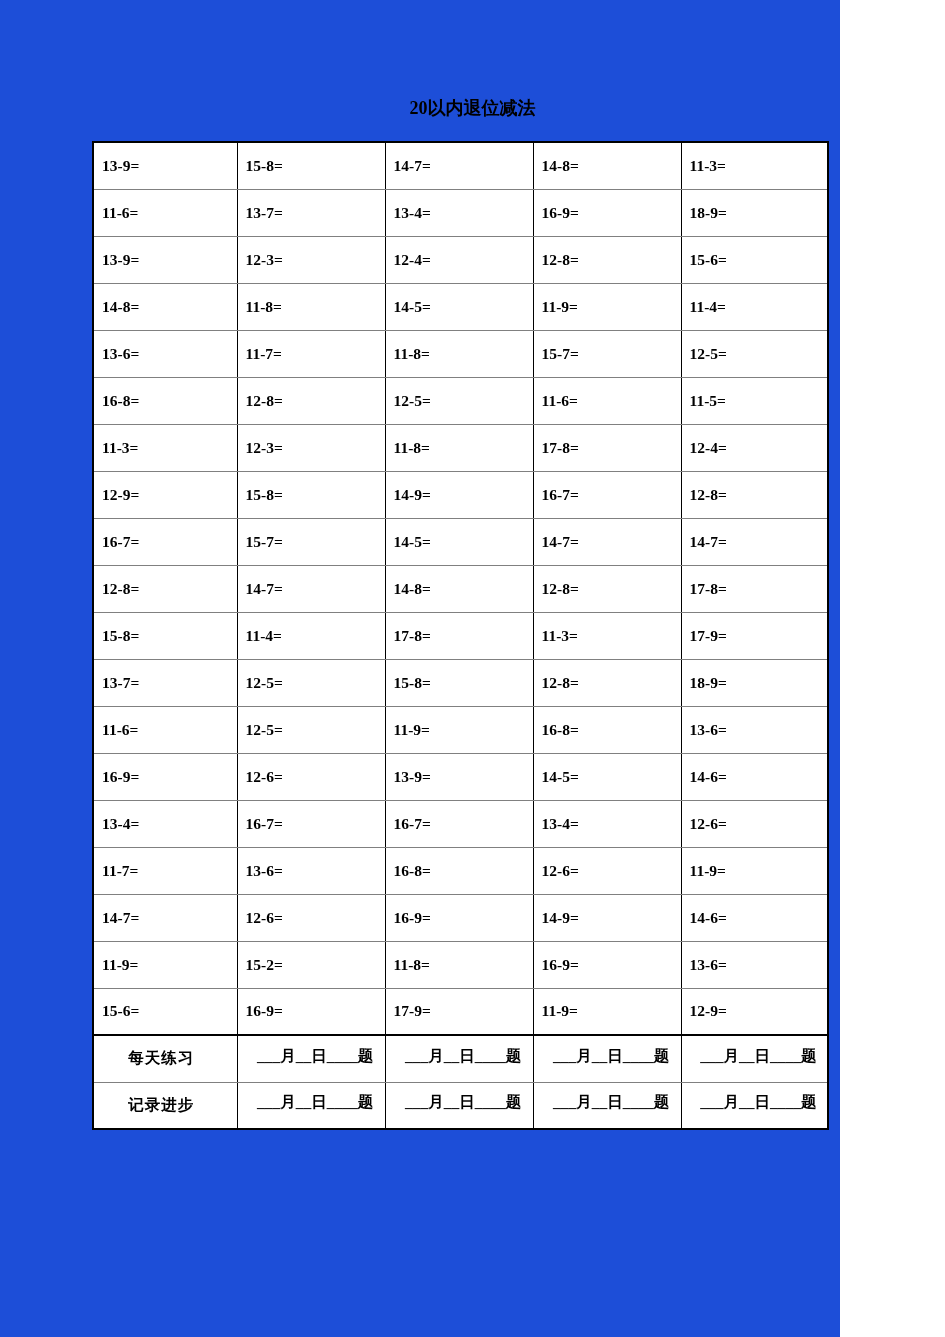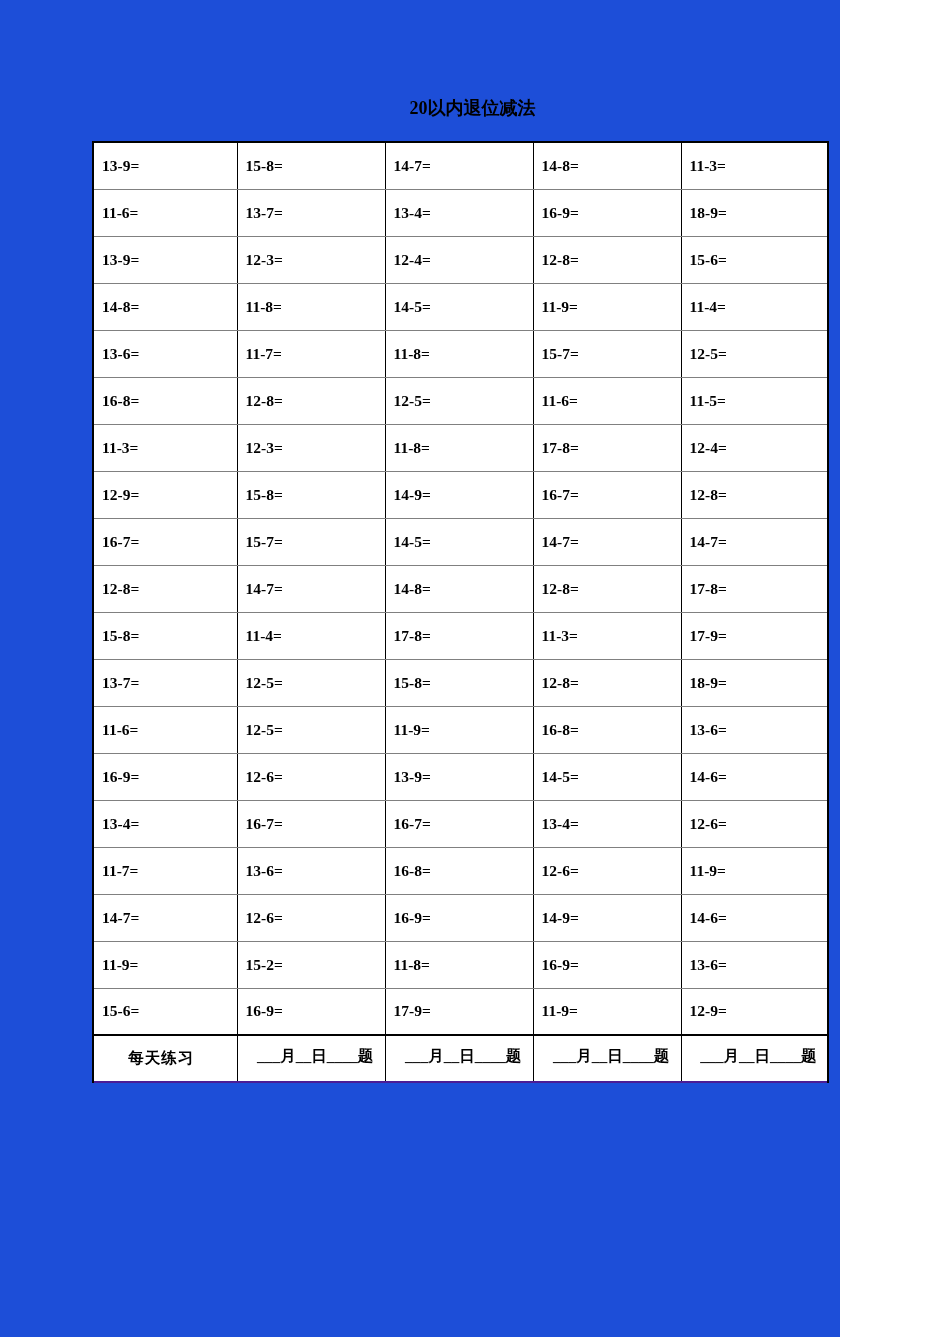--- a/index.html
+++ b/index.html
@@ -284,17 +284,34 @@
             <td class="track-cell">
               <span class="blankline">___月__日____题</span>
             </td>
             <td class="track-cell">
               <span class="blankline">___月__日____题</span>
             </td>
             <td class="track-cell">
               <span class="blankline">___月__日____题</span>
             </td>
           </tr>
+          <tr class="track-row-2 last-row">
+            <td class="track-label">
+              <span class="lbl">记录进步</span>
+            </td>
+            <td class="track-cell">
+              <span class="blankline">___月__日____题</span>
+            </td>
+            <td class="track-cell">
+              <span class="blankline">___月__日____题</span>
+            </td>
+            <td class="track-cell">
+              <span class="blankline">___月__日____题</span>
+            </td>
+            <td class="track-cell">
+              <span class="blankline">___月__日____题</span>
+            </td>
+          </tr>
         </tbody>
     </table>
   </div>
 
 </div>
 
 </body></html>

